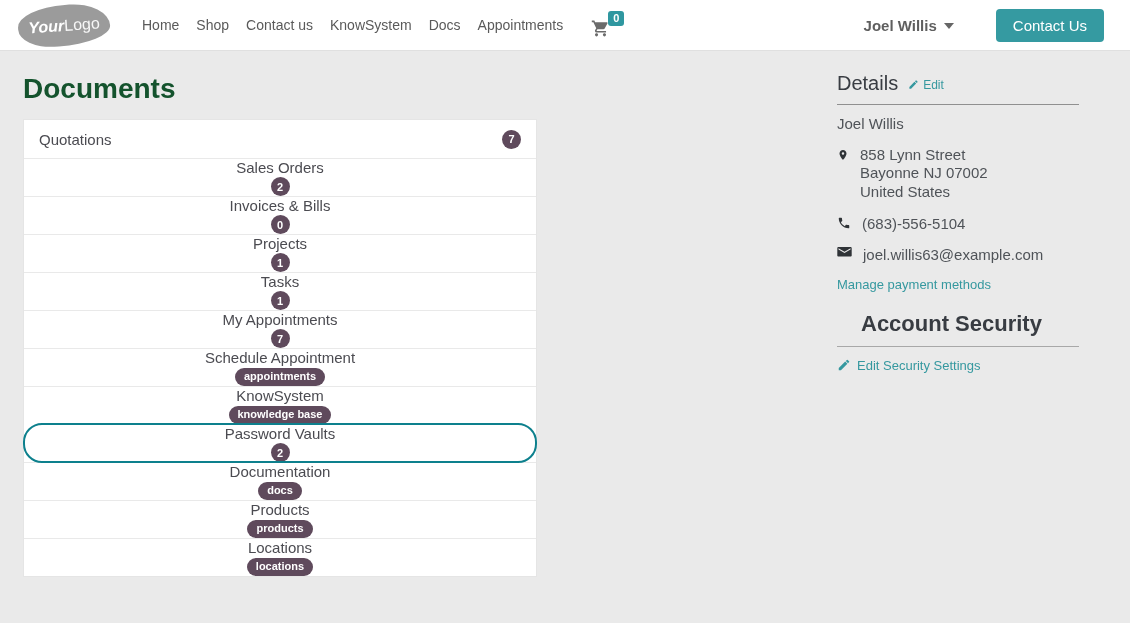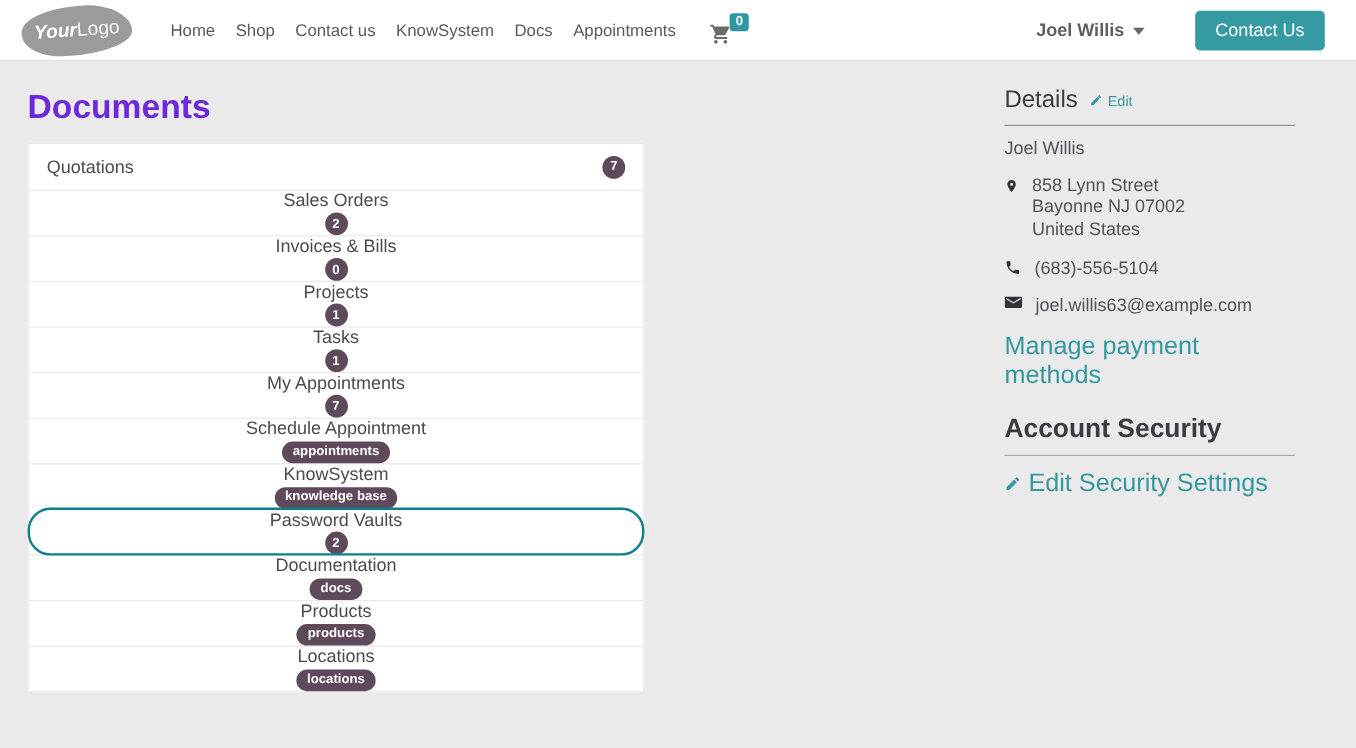--- a/index.html
+++ b/index.html
@@ -38,21 +38,21 @@
   .user-name { font-size:15px; font-weight:700; color:#5f5f5f; }
   .caret { color:#666; margin-top:2px; }
   .contact-btn {
     background:#359aa1; color:#ffffff; border:none; border-radius:4px;
     height:33px; padding:0 17px; font-size:15px; cursor:pointer;
     font-family:"Liberation Sans", sans-serif;
   }
 
   
   .page-title {
-    font-size:28px; font-weight:700; color:#6d28d9;
+    font-size:28px; font-weight:700; color:#14532d;
     margin:22px 0 14px 23px;
   }
   .doc-list {
     margin-left:23px; width:514px; background:#ffffff;
     border:1px solid #e5e5e5;
   }
   .doc-row {
     height:38px; padding:0 15px;
     display:flex; align-items:center; justify-content:space-between;
     background:#fff; cursor:pointer; font-size:15px; color:#4b4b51;
@@ -74,23 +74,23 @@
   
   .sidebar { position:absolute; left:837px; top:72px; width:242px; }
   .side-title-row { display:flex; align-items:baseline; gap:10px; }
   .side-title { font-size:20px; font-weight:400; color:#383c42; }
   .edit-link { color:#35989f; font-size:12px; cursor:pointer; display:inline-flex; align-items:center; gap:4px; }
   .divider { border:none; border-top:1px solid #909090; margin:9px 0 10px; }
   .cust-name { font-size:15px; color:#4f5358; margin-bottom:14px; }
   .info-row { display:flex; gap:11px; font-size:15px; color:#4f5358; margin-bottom:14px; align-items:flex-start; }
   .info-row .ico { color:#2f3337; flex-shrink:0; margin-top:1px; }
   .addr-lines { line-height:1.22; }
-  .teal-link { color:#35989f; font-size:21px; cursor:pointer; display:inline-flex; align-items:center; gap:6px; }
+  .teal-link { color:#35989f; font-size:13px; cursor:pointer; display:inline-flex; align-items:center; gap:6px; }
   .manage-link { margin:3px 0 19px; display:block; }
-  .sec-title { font-size:22px; font-weight:700; color:#383c42; margin-top:2px; }
+  .sec-title { font-size:22px; font-weight:700; color:#383c42; margin-top:2px;margin-left:24px; }
   .sec-divider { border:none; border-top:1px solid #a8a8a8; margin:9px 0 11px; }
 
   svg { display:block; }
 </style>
 </head>
 <body>
 
 <div class="navbar">
   <div class="logo-blob">
     <span class="logo-your">Your</span>

